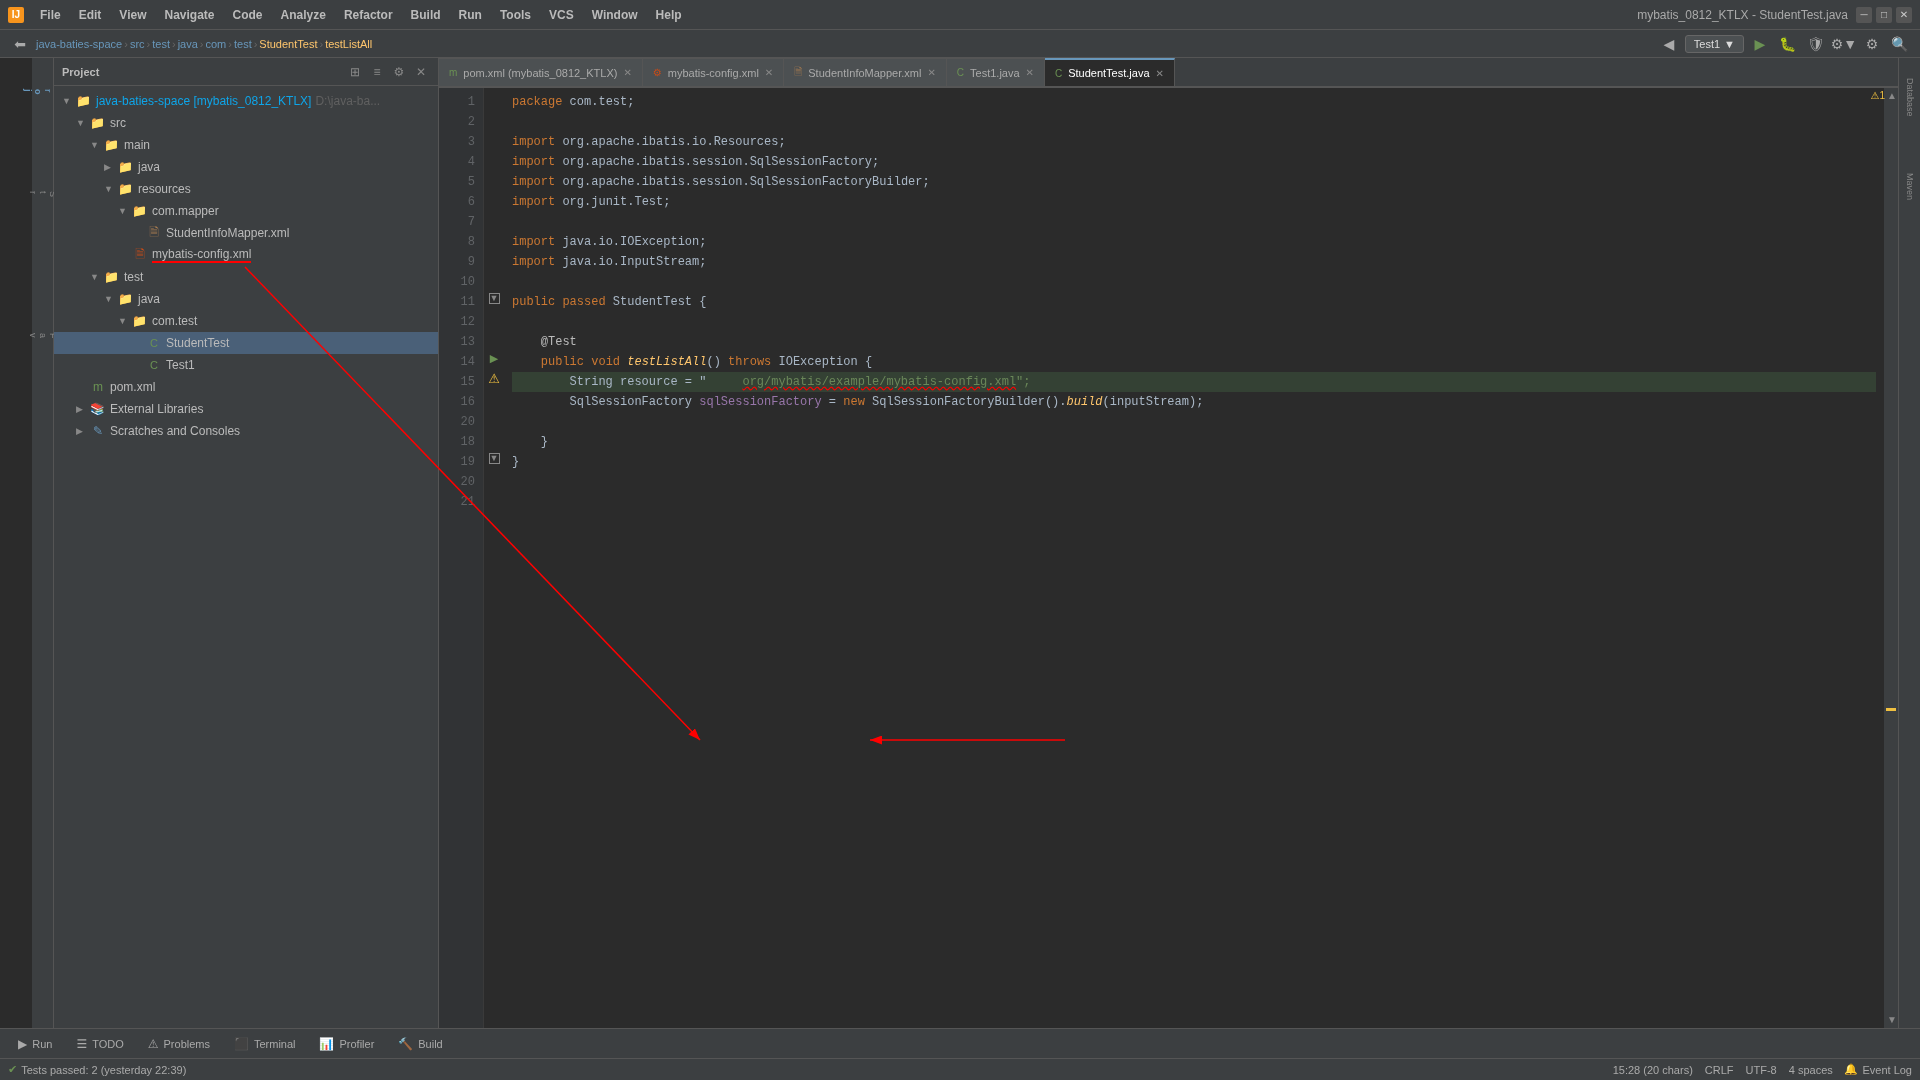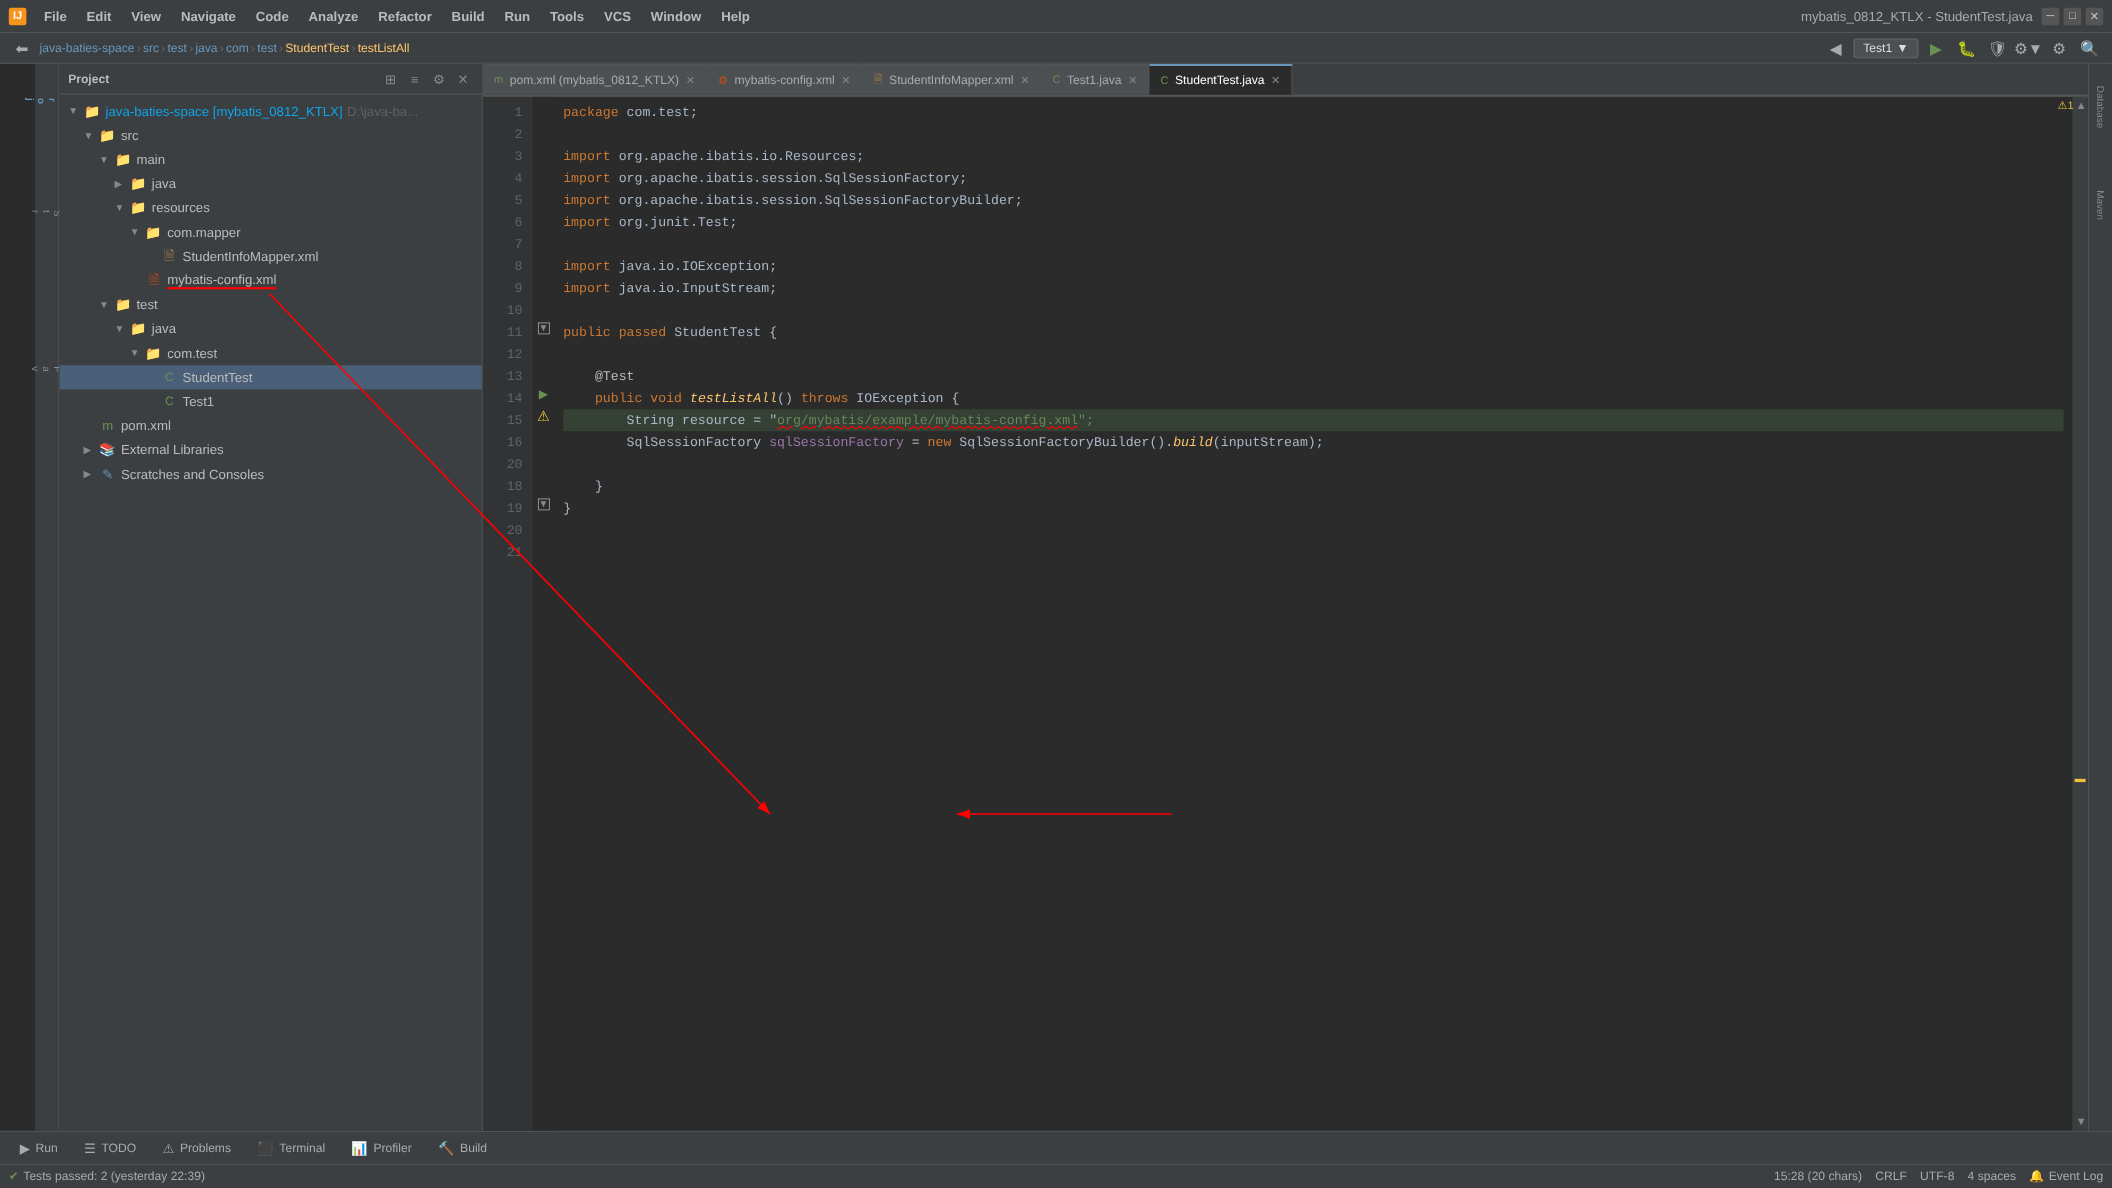--- a/index.html
+++ b/index.html
@@ -707,21 +707,21 @@
             <span class="kw">void</span>
             <span class="plain">&nbsp;</span>
             <span style="color:#ffc66d; font-style:italic;">testListAll</span>
             <span class="plain">()&nbsp;</span>
             <span class="kw">throws</span>
             <span class="plain">&nbsp;IOException&nbsp;{</span>
           </div>
 
           <div class="code-line highlighted">
             <span class="plain">&nbsp;&nbsp;&nbsp;&nbsp;&nbsp;&nbsp;&nbsp;&nbsp;String&nbsp;resource&nbsp;=&nbsp;"</span>
-              <span style="color:#6a8759; text-decoration: underline wavy red; text-decoration-color:red;">org/mybatis/example/mybatis-config.xml</span>
+              <span style="color:#6a8759; text-decoration: underline wavy red; text-decoration-color:red;margin-left:36px;">org/mybatis/example/mybatis-config.xml</span>
               <span style="color:#6a8759;">";</span>
           </div>
 
 
           <div class="code-line">
             <span class="plain">&nbsp;&nbsp;&nbsp;&nbsp;&nbsp;&nbsp;&nbsp;&nbsp;SqlSessionFactory&nbsp;</span>
               <span style="color:#9876aa;">sqlSessionFactory</span>
               <span class="plain">&nbsp;=&nbsp;</span>
               <span class="kw">new</span>
               <span class="plain">&nbsp;SqlSessionFactoryBuilder().</span>

